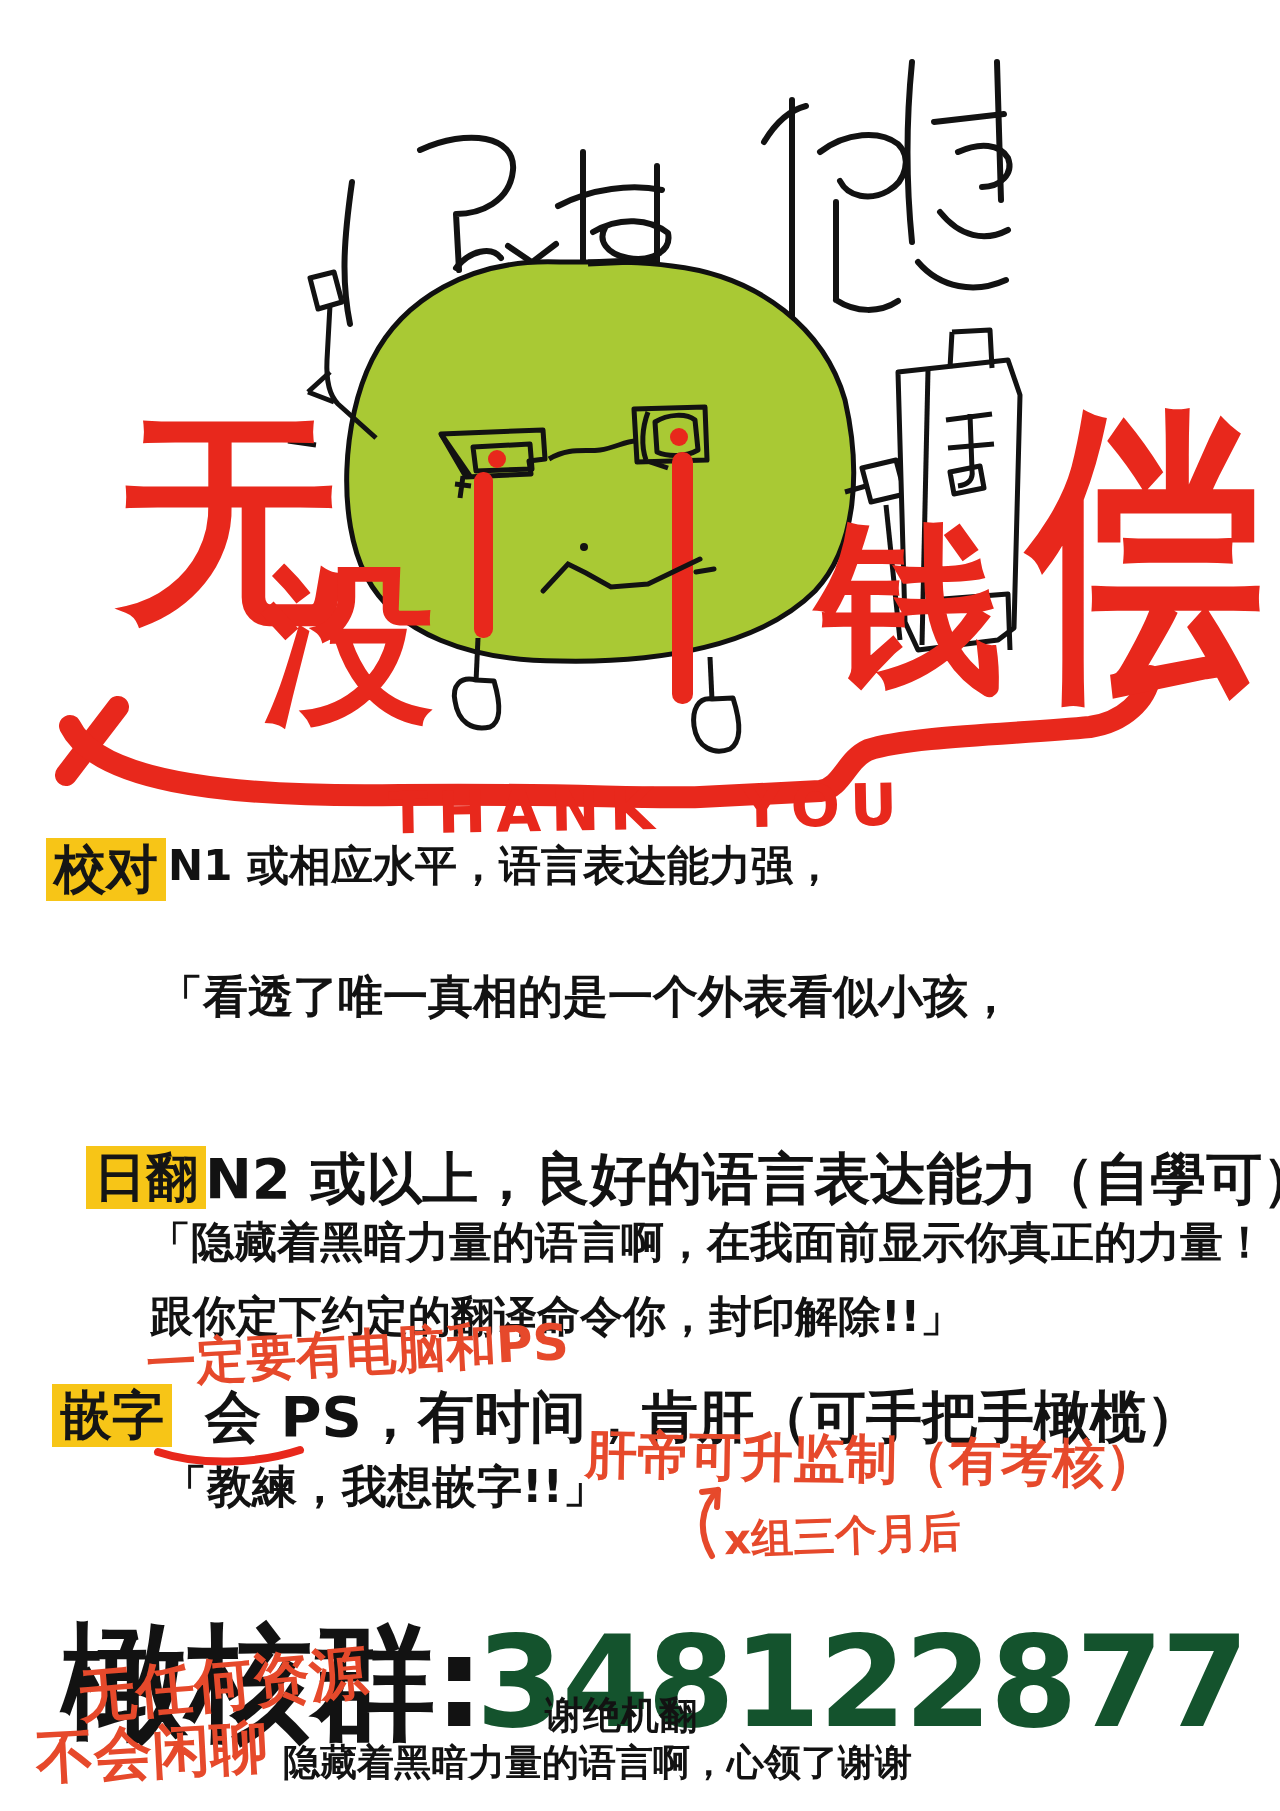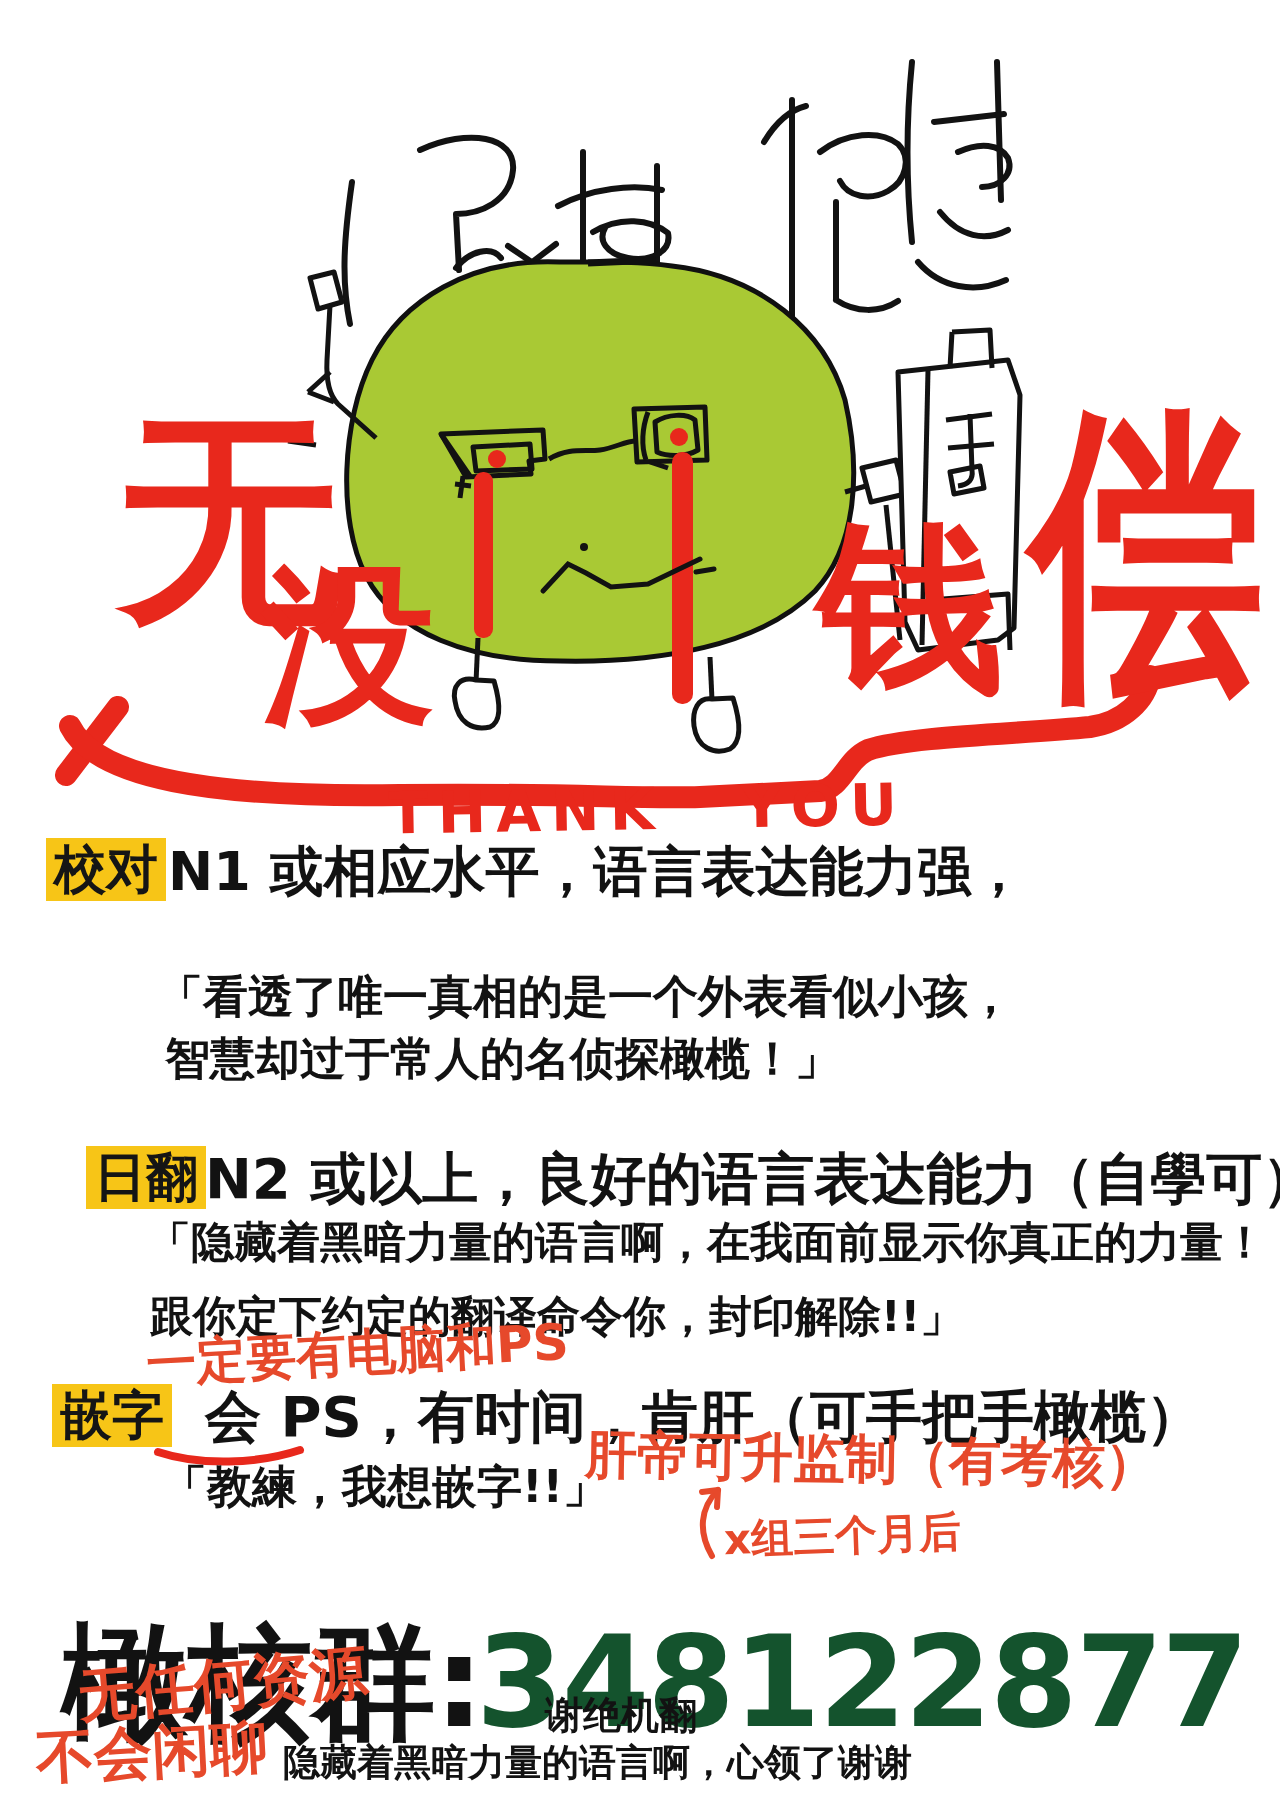--- a/index.html
+++ b/index.html
@@ -8,21 +8,21 @@
   svg.art{position:absolute;left:0;top:0;z-index:1;}
   .t{position:absolute;white-space:nowrap;font-weight:bold;color:#121212;line-height:1.12;z-index:2;}
   .red{color:#14532d;}
   .orange{color:#e6492b;}
   .bigchar{position:absolute;z-index:3;color:#e8281c;font-weight:bold;line-height:1;}
   .chip{position:absolute;z-index:2;background:#f7c517;color:#151515;font-weight:bold;
         font-size:52px;line-height:1.1;padding:3px 8px;}
   .thank{position:absolute;z-index:3;color:#e8281c;font-weight:bold;font-size:58px;
          letter-spacing:10px;word-spacing:46px;transform:rotate(-1deg);}
   .hand{transform:rotate(-3deg);transform-origin:left top;}
-  .sec{font-size:54px;}
+  .sec{font-size:42px;}
   .sec2{font-size:56px;}
   .q{font-size:45px;}
   .q2{font-size:43px;}
   .grp{font-size:126px;letter-spacing:-2px;}
 </style>
 </head>
 <body>
 
 <div class="poster">
 
@@ -130,21 +130,20 @@
   <span class="bigchar" style="left:118px;top:408px;font-size:225px;">无</span>
   <span class="bigchar" style="left:262px;top:560px;font-size:172px;">没</span>
   <span class="bigchar" style="left:818px;top:515px;font-size:186px;">钱</span>
   <span class="bigchar" style="left:1030px;top:398px;font-size:235px;transform:scaleY(1.32);transform-origin:left top;">偿</span>
 
   <span class="thank" style="left:388px;top:775px;">THANK YOU</span>
 
   <span class="chip" style="left:46px;top:838px;">校对</span>
   <span class="t sec" style="left:168px;top:842px;">N1 或相应水平，语言表达能力强，</span>
   <span class="t q" style="left:158px;top:972px;">「看透了唯一真相的是一个外表看似小孩，</span>
-  <span class="t q" style="left:165px;top:1034px;">智慧却过于常人的名侦探橄榄！」</span>
 
   <span class="chip" style="left:52px;top:1146px;margin-left:34px;">日翻</span>
   <span class="t sec2" style="left:205px;top:1148px;">N2 或以上，良好的语言表达能力（自學可）</span>
   <span class="t q2" style="left:148px;top:1218px;">「隐藏着黑暗力量的语言啊，在我面前显示你真正的力量！</span>
   <span class="t q2" style="left:150px;top:1292px;">跟你定下约定的翻译命令你，封印解除!!」</span>
   <span class="t orange hand" style="left:145px;top:1336px;font-size:50px;">一定要有电脑和PS</span>
 
   <span class="chip" style="left:52px;top:1384px;">嵌字</span>
   <span class="t sec2" style="left:205px;top:1386px;">
     <span>会 PS</span><span>，有时间，肯肝（可手把手橄榄）</span>

